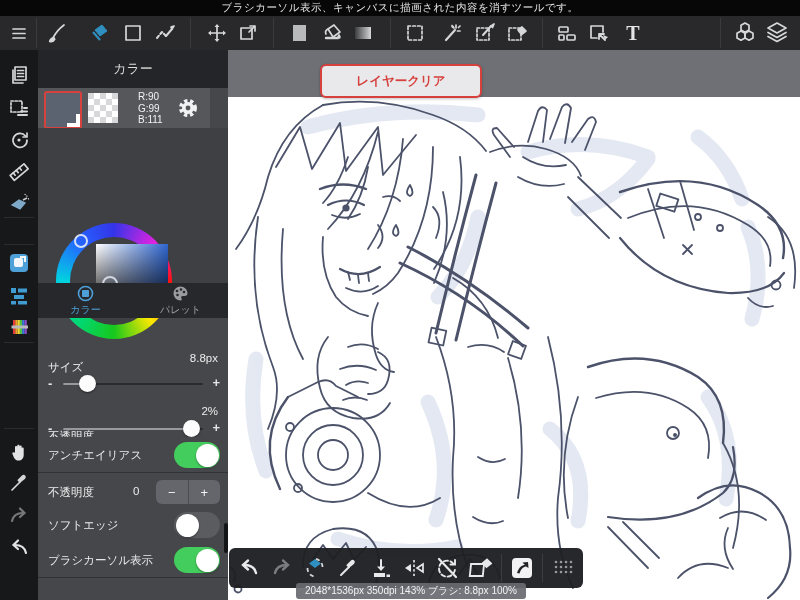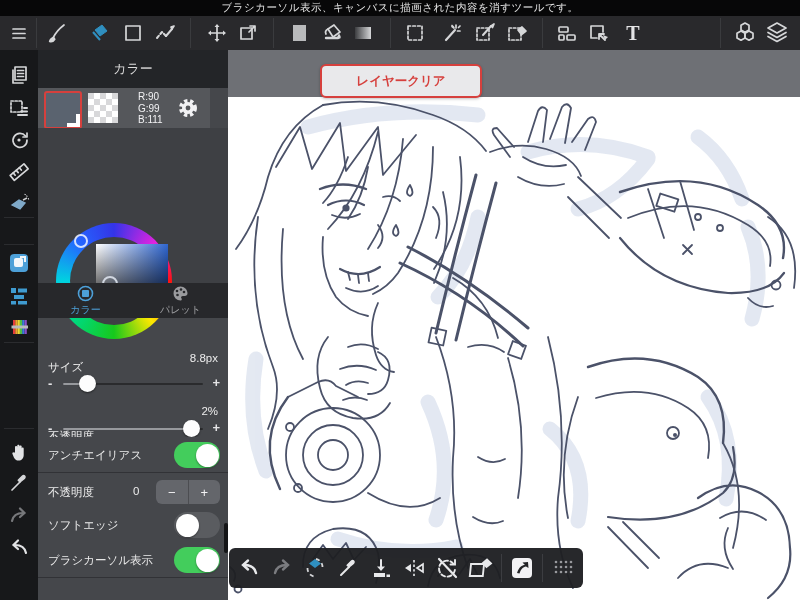--- a/index.html
+++ b/index.html
@@ -660,13 +660,16 @@
             <circle cx="20" cy="11" r="1.3"></circle>
         <circle cx="5" cy="16" r="1.3"></circle>
             <circle cx="10" cy="16" r="1.3"></circle>
             <circle cx="15" cy="16" r="1.3"></circle>
             <circle cx="20" cy="16" r="1.3"></circle>
       </g>
         </svg>
     </div>
   </div>
 
+  <div id="statuspill" class="abs">
+    <span>2048*1536px 350dpi 143% ブラシ: 8.8px 100%</span>
+  </div>
 </div>
 
 </body></html>

